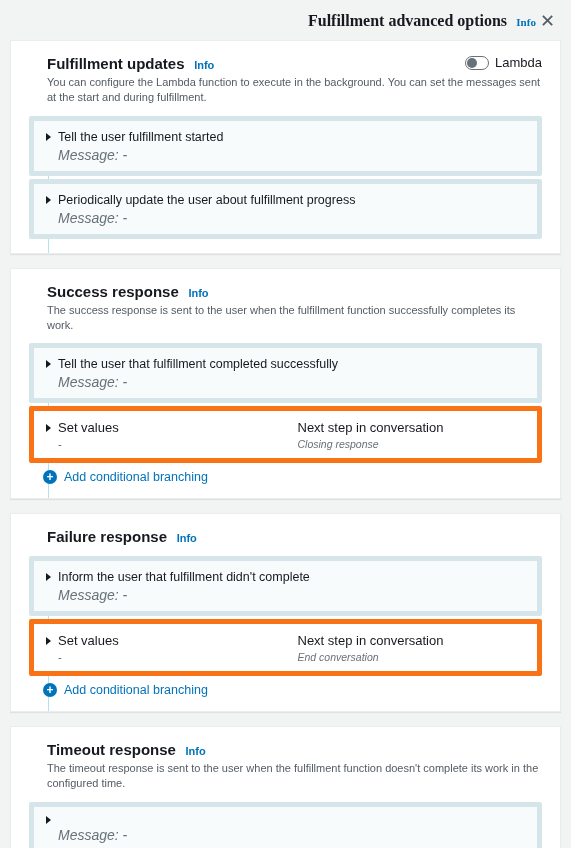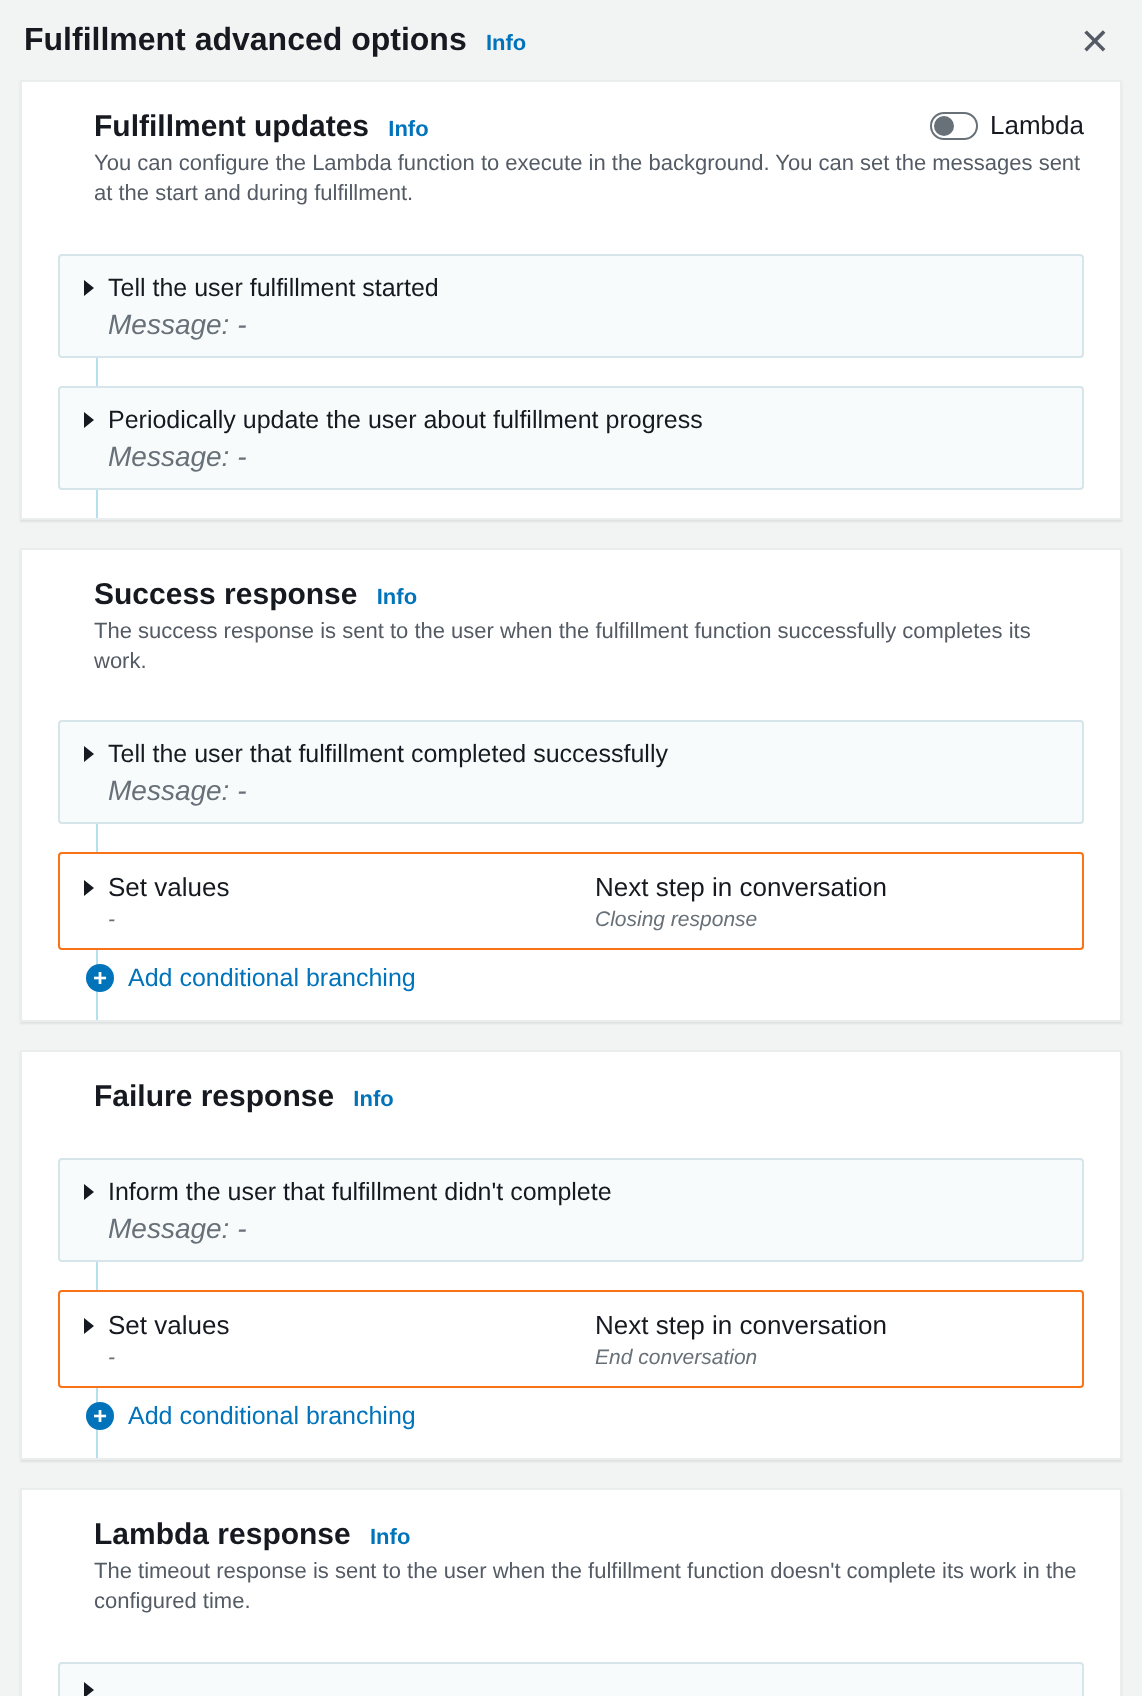--- a/index.html
+++ b/index.html
@@ -9,22 +9,23 @@
       background: #f2f3f3;
       color: #16191f;
       font-size: 13px;
     }
     .page {
       padding: 10px;
     }
     .page-header {
       display: flex;
       align-items: center;
-      justify-content: space-between;
+      justify-content: flex-end;
       padding: 0 2px 8px 2px;
+      font-family: Liberation Serif, serif;
     }
     .page-title {
       font-size: 16px;
       font-weight: 700;
     }
     .info-link {
       color: #0073bb;
       font-size: 11px;
       font-weight: 700;
       margin-left: 6px;
@@ -91,24 +92,24 @@
     .flow .vline {
       position: absolute;
       left: 37px;
       top: 0;
       bottom: 0;
       width: 1px;
       background: #b4e0f0;
       z-index: 0;
     }
     .card {
-      border: 1px solid #f97316;
+      border: 5px solid #f97316;
       border-radius: 2px;
       background: #fff;
-      margin-top: 14px;
+      margin-top: 3px;
       position: relative;
       z-index: 1;
     }
     .card.blue-tint { background: #f7fbfc; border-color:#d5e5ea; }
     .card-body {
       padding: 9px 12px 8px 12px;
     }
     .card-title {
       font-size: 12.5px;
       font-weight: 400;
@@ -305,21 +306,21 @@
       </div>
       <div class="add-branch">
         <span class="plus-circle">+</span>
         <span>Add conditional branching</span>
       </div>
     </div>
   </div>
 
   <div class="panel">
     <div class="panel-head">
-      <span class="panel-title">Lambda response</span>
+      <span class="panel-title">Timeout response</span>
       <span class="info-link">Info</span>
       <div class="panel-desc">The timeout response is sent to the user when the fulfillment function doesn't complete its work in the configured time.</div>
     </div>
     <div class="flow">
       <div class="vline"></div>
       <div class="card blue-tint">
         <div class="card-body">
           <div class="card-title">
             <span class="arrow-right"></span>
           </div>

